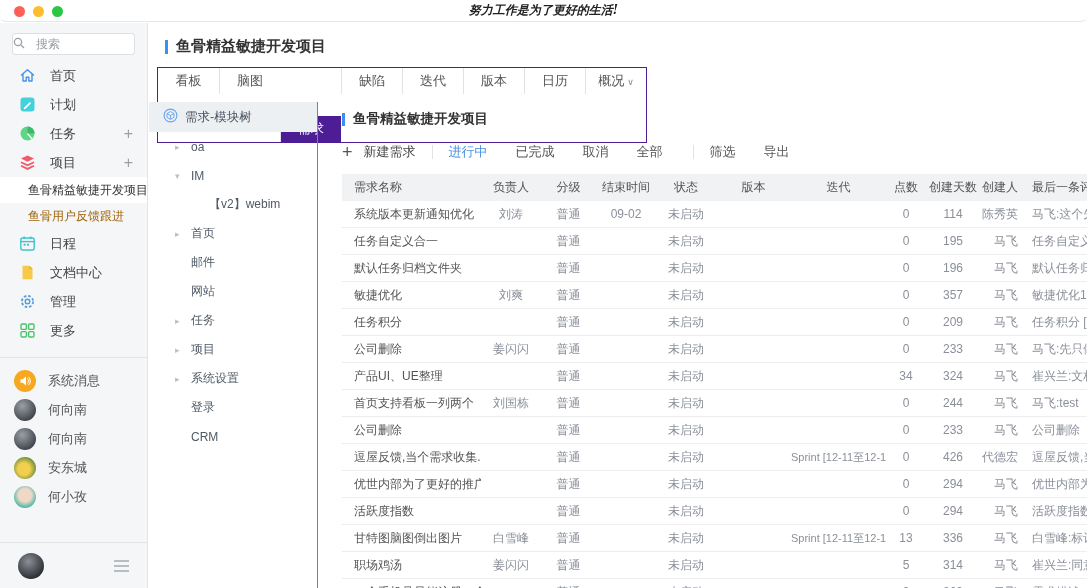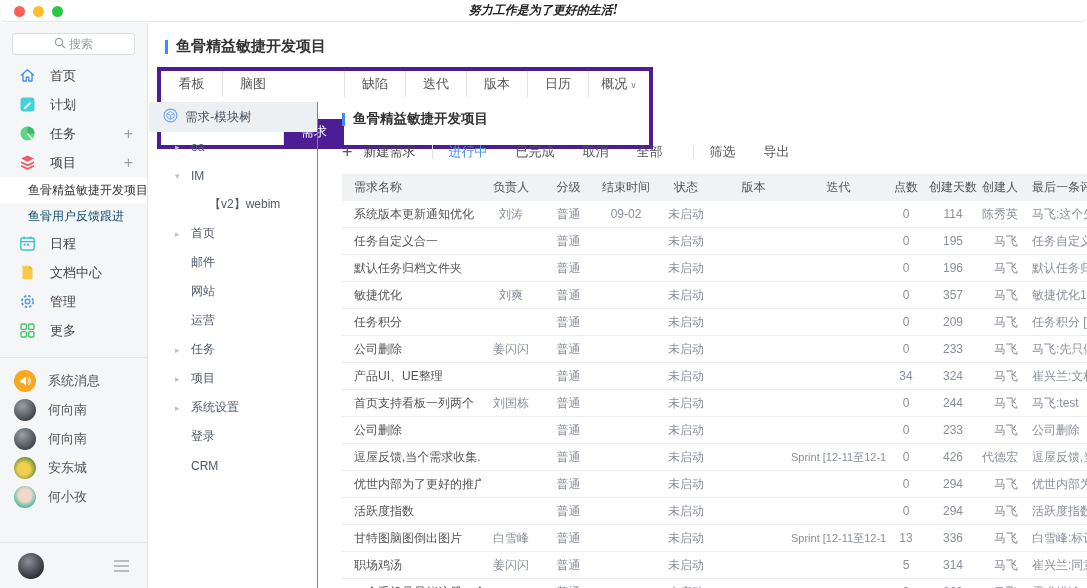--- a/index.html
+++ b/index.html
@@ -11,25 +11,25 @@
   .titlebar { position:relative; height:22px; background:#ffffff; border-bottom:1px solid #e6e6e6;border-radius:6px; }
   .lights { position:absolute; left:14px; top:6px; display:flex; gap:8px; }
   .light { width:11px; height:11px; border-radius:50%; display:inline-block; }
   .light.red{ background:#ff5f57; } .light.yellow{ background:#febc2e; } .light.green{ background:#28c840; }
   .motto { text-align:center; line-height:21px; font-size:12px; font-weight:bold; font-style:italic;
            font-family:"DejaVu Serif","Liberation Serif",serif; color:#222; }
 
   
   .sidebar { position:absolute; left:0; top:23px; bottom:0; width:148px; background:#f5f6f8; border-right:1px solid #e4e5e7; }
   .search { margin:10px 12px 6px 12px; height:22px; background:#fff; border:1px solid #dcdfe3; border-radius:3px;
-            display:flex; align-items:center; justify-content:center; gap:3px; color:#9aa0a6; font-size:12px; cursor:text; }
+            display:flex; align-items:center; gap:11px; color:#9aa0a6; font-size:12px; cursor:text; }
   .nav-item { height:29px; display:flex; align-items:center; padding:0 14px 0 18px; font-size:13px; color:#444; cursor:pointer; }
   .nav-item .nico { width:18px; height:18px; margin-right:14px; display:inline-flex; align-items:center; justify-content:center; }
   .nav-item .plus { margin-left:auto; color:#9aa0a6; font-size:16px; font-weight:300; line-height:1; }
-  .proj-item { height:26px; line-height:26px; padding-left:28px; font-size:12px; color:#0c4a6e; white-space:nowrap;
+  .proj-item { height:26px; line-height:26px; padding-left:28px; font-size:12px; color:#a16207; white-space:nowrap;
                overflow:hidden; cursor:pointer; }
   .proj-item.selected { background:#ffffff; color:#333; }
   .side-divider { height:1px; background:#e3e4e7; margin:12px 0 8px 0; }
   .contact { height:29px; display:flex; align-items:center; padding-left:14px; font-size:13px; color:#555; cursor:pointer; }
   .avatar { width:22px; height:22px; border-radius:50%; margin-right:12px; flex:none; display:inline-flex;
             align-items:center; justify-content:center; }
   .av-megaphone { background:#f7a823; }
   .av-photo-dark { background:radial-gradient(circle at 38% 32%, #9aa0a8, #44484e 72%); }
   .av-photo-yellow { background:radial-gradient(circle at 45% 55%, #f2cf4e 35%, #56823c 80%); }
   .av-photo-teal { background:radial-gradient(circle at 50% 42%, #f0d8c6 38%, #35b3a2 78%); }
@@ -39,21 +39,21 @@
   .side-footer .avatar { width:26px; height:26px; margin-right:0; cursor:pointer; }
   .hamburger { margin-left:auto; display:inline-flex; flex-direction:column; gap:3px; cursor:pointer; }
   .hamburger i { display:block; width:15px; height:2px; background:#b9bdc2; }
 
   
   .main { position:absolute; left:149px; top:23px; right:0; bottom:0; background:#fff; overflow:hidden; }
   .page-header { display:flex; align-items:center; padding:14px 0 0 16px; }
   .bluebar { width:3px; height:14px; background:#3e8ef0; margin-right:8px; flex:none; }
   .page-header h1 { font-size:15px; font-weight:bold; color:#333; }
 
-  .tabs { display:inline-flex; margin:11px 0 0 8px; border:4px solid #4c1d95; }
+  .tabs { display:inline-flex; margin:11px 0 0 8px; border:1px solid #4c1d95; }
   .tab { width:61px; height:26px; line-height:25px; text-align:center; font-size:13px; color:#555;
          border-left:1px solid #dfe3e8; cursor:pointer; white-space:nowrap; }
   .tab:first-child { border-left:none; }
   .tab.active { background:#4c1d95; color:#fff;margin-top:48px; }
   .tab .chev { font-size:9px; color:#888; margin-left:3px; }
 
   .content { position:absolute; left:0; top:79px; right:0; bottom:0; display:flex; }
   .tree { width:169px; flex:none; border-right:1px solid #ec4899; overflow:hidden; }
   .tree-header { height:30px; background:#edf0f3; display:flex; align-items:center; gap:7px;
                  padding-left:14px; font-size:12.5px; color:#4a5560; cursor:pointer; }
@@ -283,24 +283,20 @@
             </div>
             <div class="tree-item">
               <span class="arrow"></span>
               <span>邮件</span>
             </div>
             <div class="tree-item">
               <span class="arrow"></span>
               <span>网站</span>
             </div>
             <div class="tree-item">
-              <span class="arrow"></span>
-              <span>运营</span>
-            </div>
-            <div class="tree-item">
               <span class="arrow">▸</span>
               <span>任务</span>
             </div>
             <div class="tree-item">
               <span class="arrow">▸</span>
               <span>项目</span>
             </div>
             <div class="tree-item">
               <span class="arrow">▸</span>
               <span>系统设置</span>

